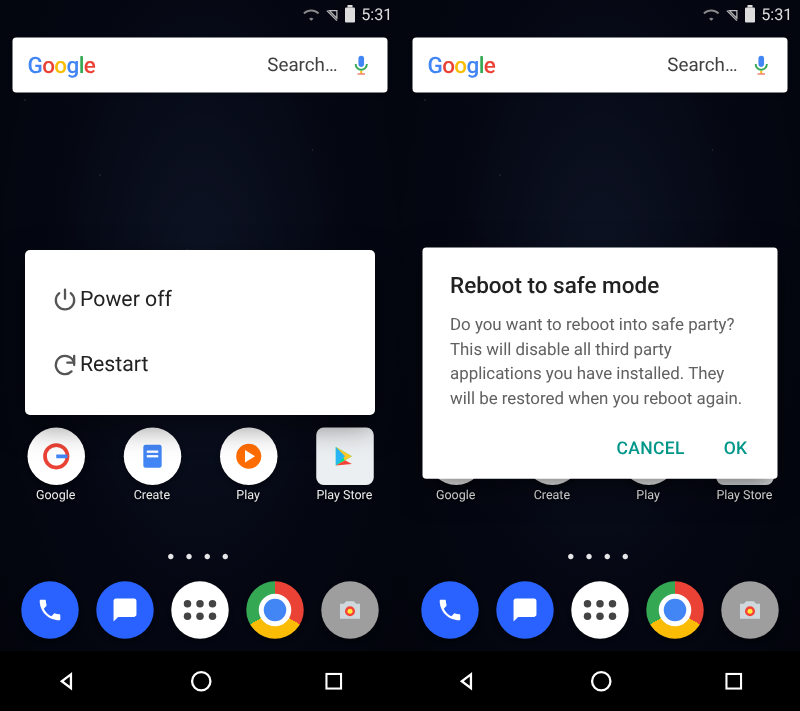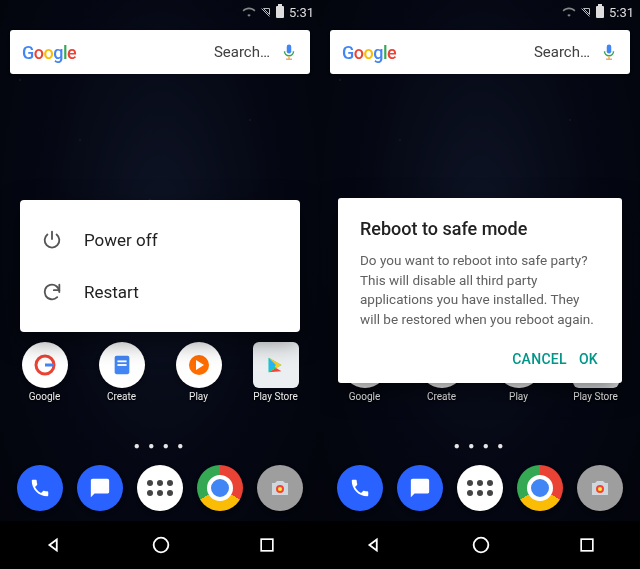--- a/index.html
+++ b/index.html
@@ -41,29 +41,29 @@
   .dots-grid { display:grid; grid-template-columns:repeat(3,6px); grid-template-rows:repeat(2,6px); gap:4px;}
   .dots-grid span{width:6px;height:6px;border-radius:50%;background:#444;}
   .chrome { background: conic-gradient(#ea4335 0 120deg,#fbbc05 120deg 240deg,#34a853 240deg 360deg); position:relative;}
   .chrome::after{content:"";position:absolute;width:18px;height:18px;border-radius:50%;background:#4285f4;border:4px solid #fff;}
   .store-bag { width:46px;height:46px;background:#eceff1;border-radius:6px;display:flex;align-items:center;justify-content:center;}
 
   .navbar { position:absolute; bottom:0; left:0; right:0; height:48px; background:#000; display:flex; align-items:center; justify-content:space-around; z-index:1; }
 
   
   .power-menu { position:absolute; left:20px; right:20px; top:200px; background:#fff; border-radius:4px; padding:14px 0; box-shadow:0 8px 24px rgba(0,0,0,.5); z-index:5; }
-  .pm-item { display:flex; align-items:center; gap:20px; padding:14px 20px; }
+  .pm-item { display:flex; align-items:center; padding:14px 20px; }
   .pm-icon { width:24px; height:24px; display:flex; align-items:center; justify-content:center; color:#555; }
   .pm-label { font-size:17px; color:#222; }
 
   
   .dialog { position:absolute; left:18px; right:18px; top:198px; background:#fff; border-radius:3px; padding:20px 22px 10px; box-shadow:0 8px 24px rgba(0,0,0,.5); z-index:5; }
   .dlg-title { font-size:18px; font-weight:500; color:#212121; margin-bottom:12px; }
   .dlg-body { font-size:13.5px; color:#616161; line-height:1.45; }
-  .dlg-actions { display:flex; justify-content:flex-end; gap:12px; margin-top:16px; padding:6px 2px; }
+  .dlg-actions { display:flex; justify-content:flex-end; gap:31px; margin-top:16px; padding:6px 2px; }
   .dlg-btn { color:#009688; font-size:14px; font-weight:500; letter-spacing:.3px; cursor:pointer; }
 
   svg { display:block; }
 </style>
 </head>
 <body>
 
 <div class="container">
 
   <div class="phone">

